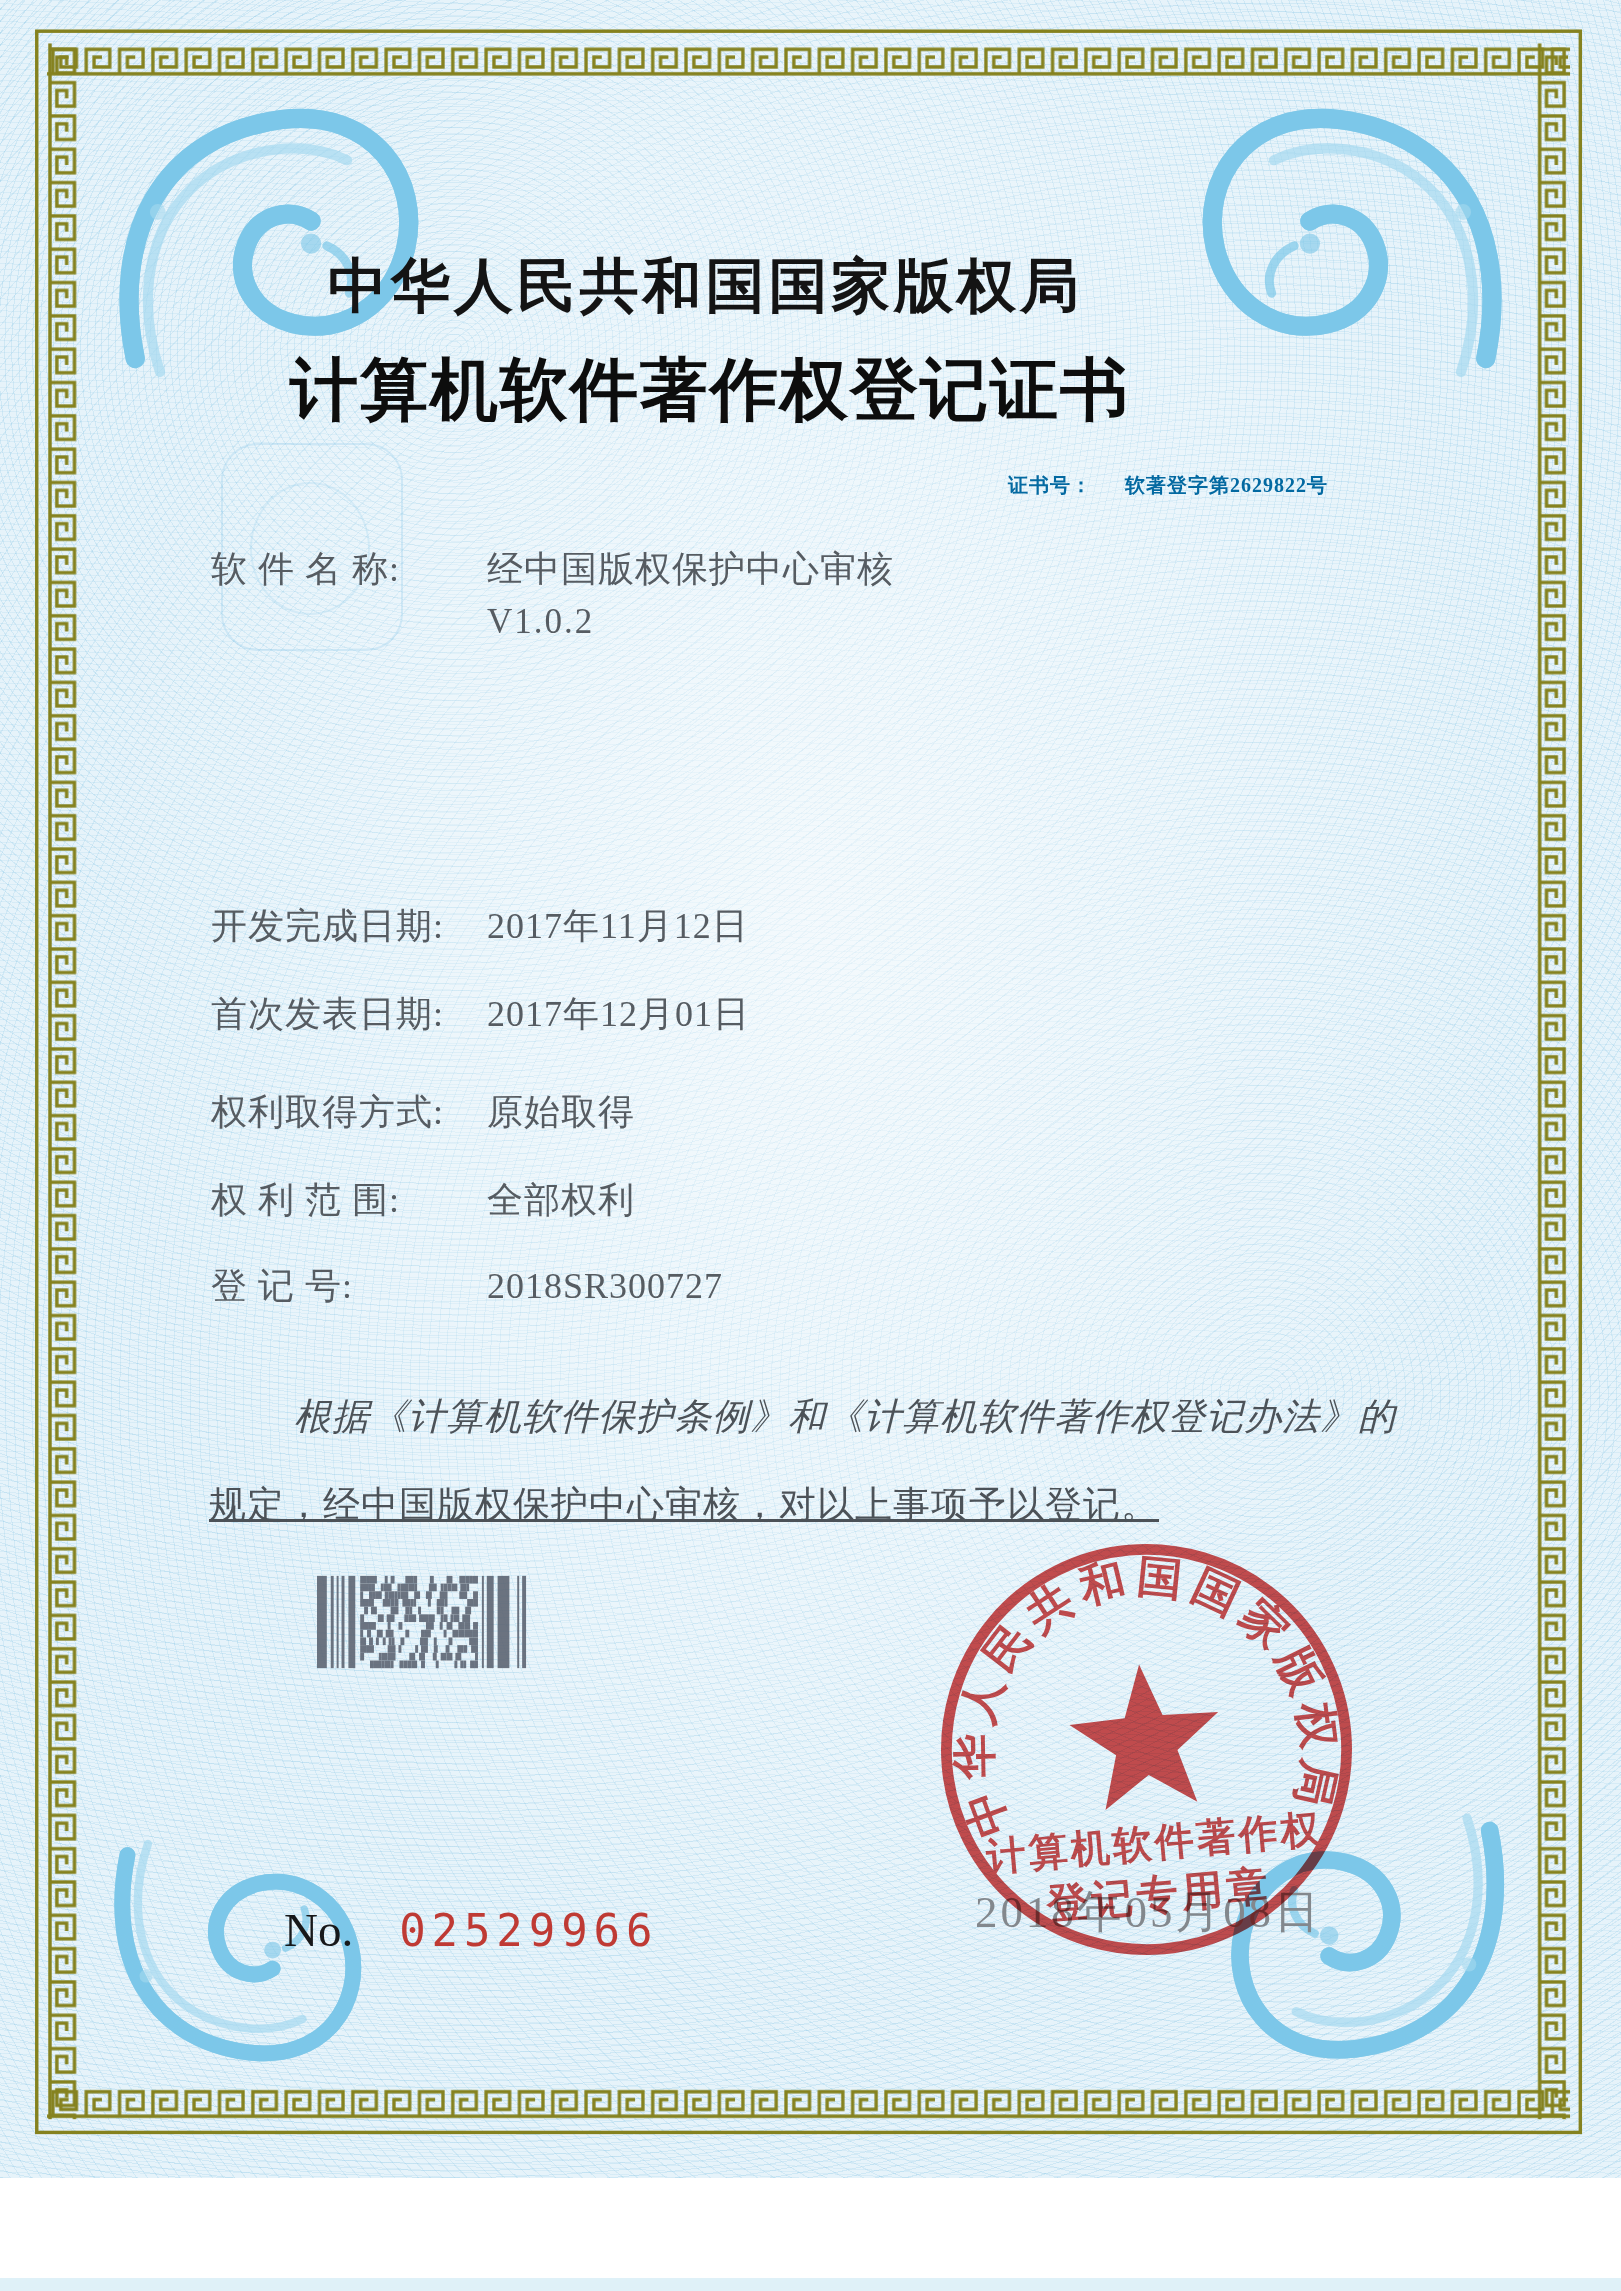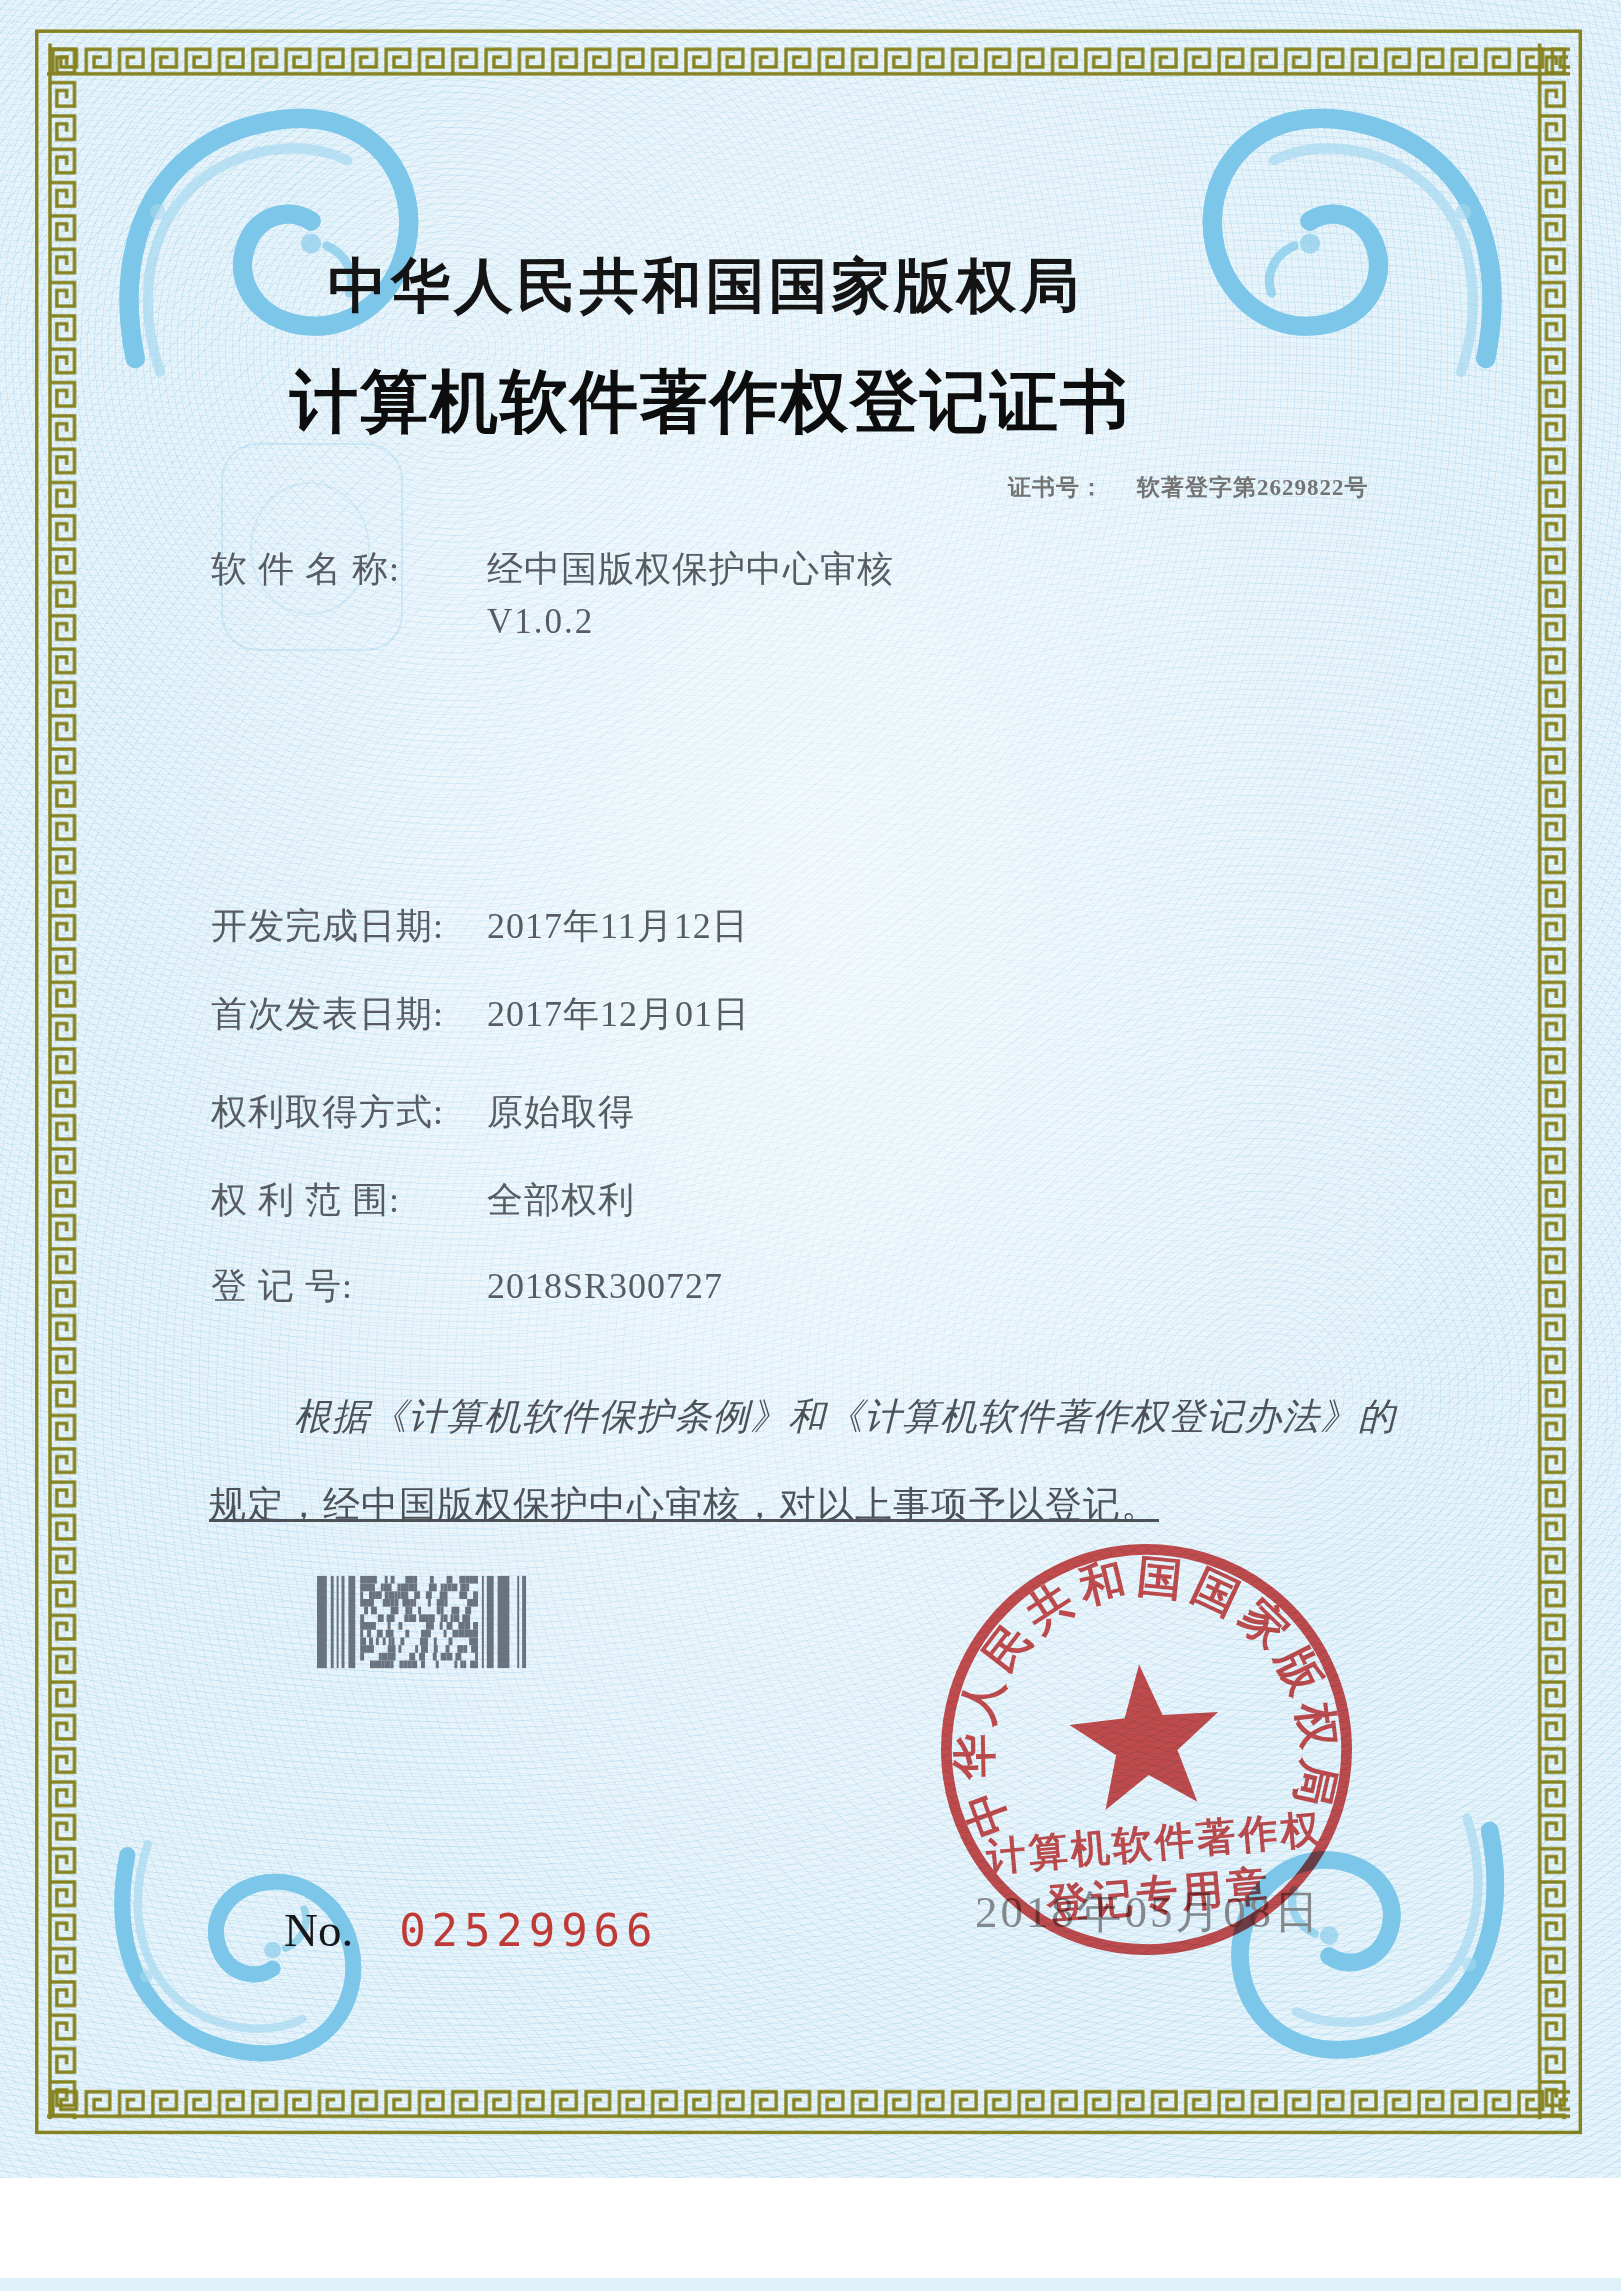--- a/index.html
+++ b/index.html
@@ -28,25 +28,25 @@
   .emboss::after{
     content:"";position:absolute;left:27.4px;top:37px;width:116px;height:129px;
     border:2px solid rgba(146,203,233,.45);border-radius:50%;
   }
   .authority{
     position:absolute;left:323px;top:247px;width:765px;text-align:center;
     font-size:59px;font-weight:bold;letter-spacing:3.9px;color:#141414;white-space:nowrap;
   }
   .cert-title{
     position:absolute;left:290px;top:345px;width:827px;text-align:center;
-    font-size:68px;font-weight:bold;letter-spacing:2px;color:#0d0d0d;white-space:nowrap;margin-top:12px;
+    font-size:68px;font-weight:bold;letter-spacing:2px;color:#0d0d0d;white-space:nowrap;
   }
   .certno-line{
-    position:absolute;left:1008px;top:472px;font-size:23px;font-weight:600;
-    color:#737373;white-space:nowrap;letter-spacing:1px;
+    position:absolute;left:1008px;top:472px;font-size:20px;font-weight:600;
+    color:#0369a1;white-space:nowrap;letter-spacing:1px;
   }
   .certno-line .gap{display:inline-block;width:33px;}
   .rows{position:absolute;left:0;top:0;width:1621px;height:2292px;}
   .row{position:absolute;left:211px;font-size:36px;color:#565c62;white-space:nowrap;}
   .row .lbl{display:inline-block;width:267px;letter-spacing:1px;}
   .row .val{letter-spacing:1px;}
   .val2{position:absolute;left:487px;top:602px;font-size:35px;color:#565c62;letter-spacing:2px;}
   .stmt{position:absolute;font-size:37px;color:#4c5258;letter-spacing:1px;white-space:nowrap;}
   .stmt1{left:294px;top:1392px;font-style:italic;}
   .stmt2{left:209px;top:1480px;text-decoration:underline;}

